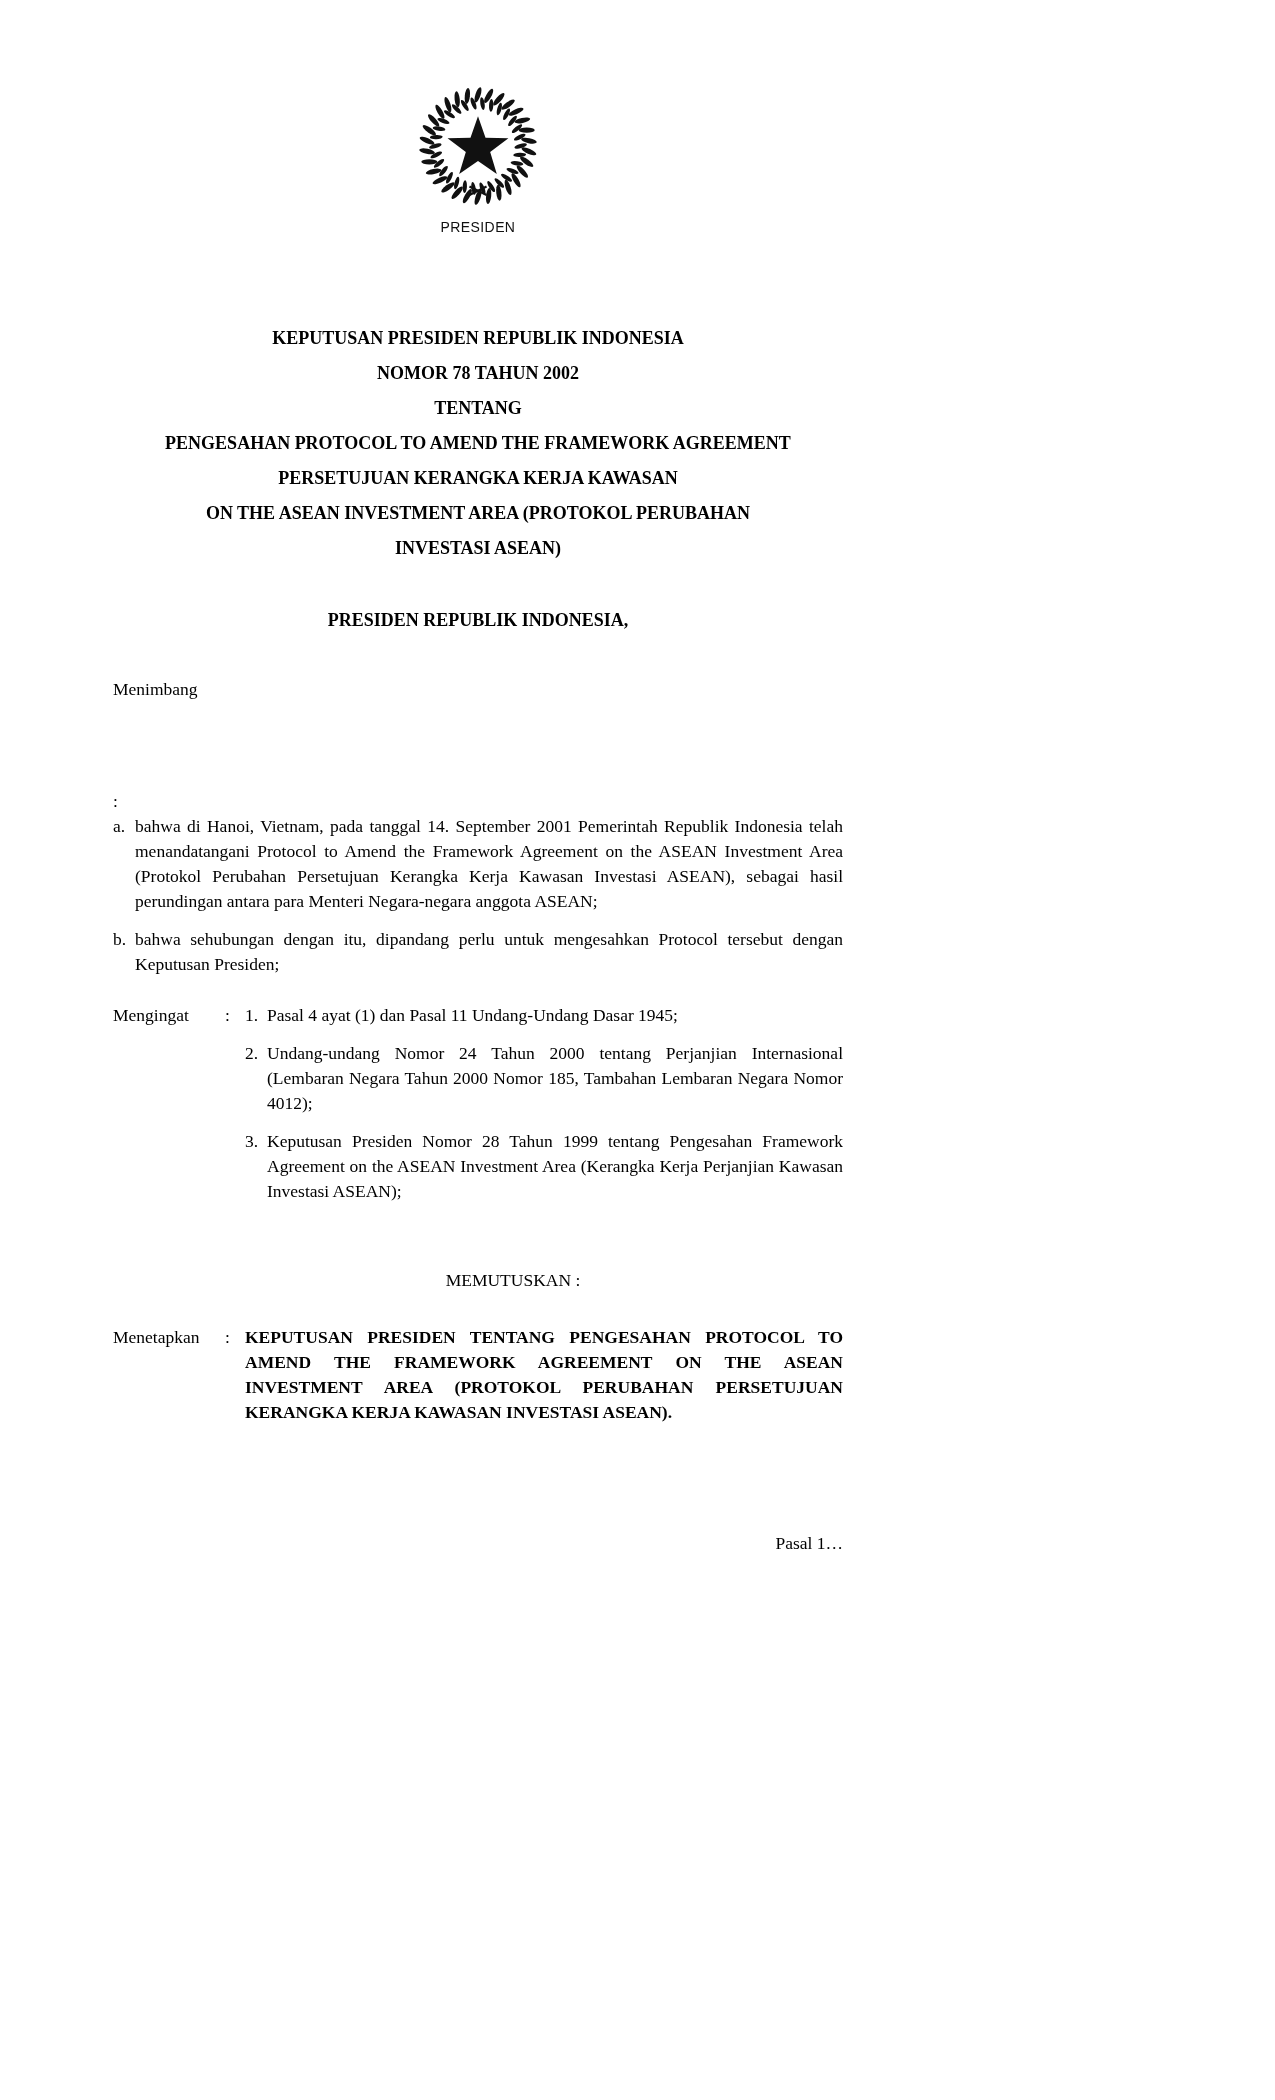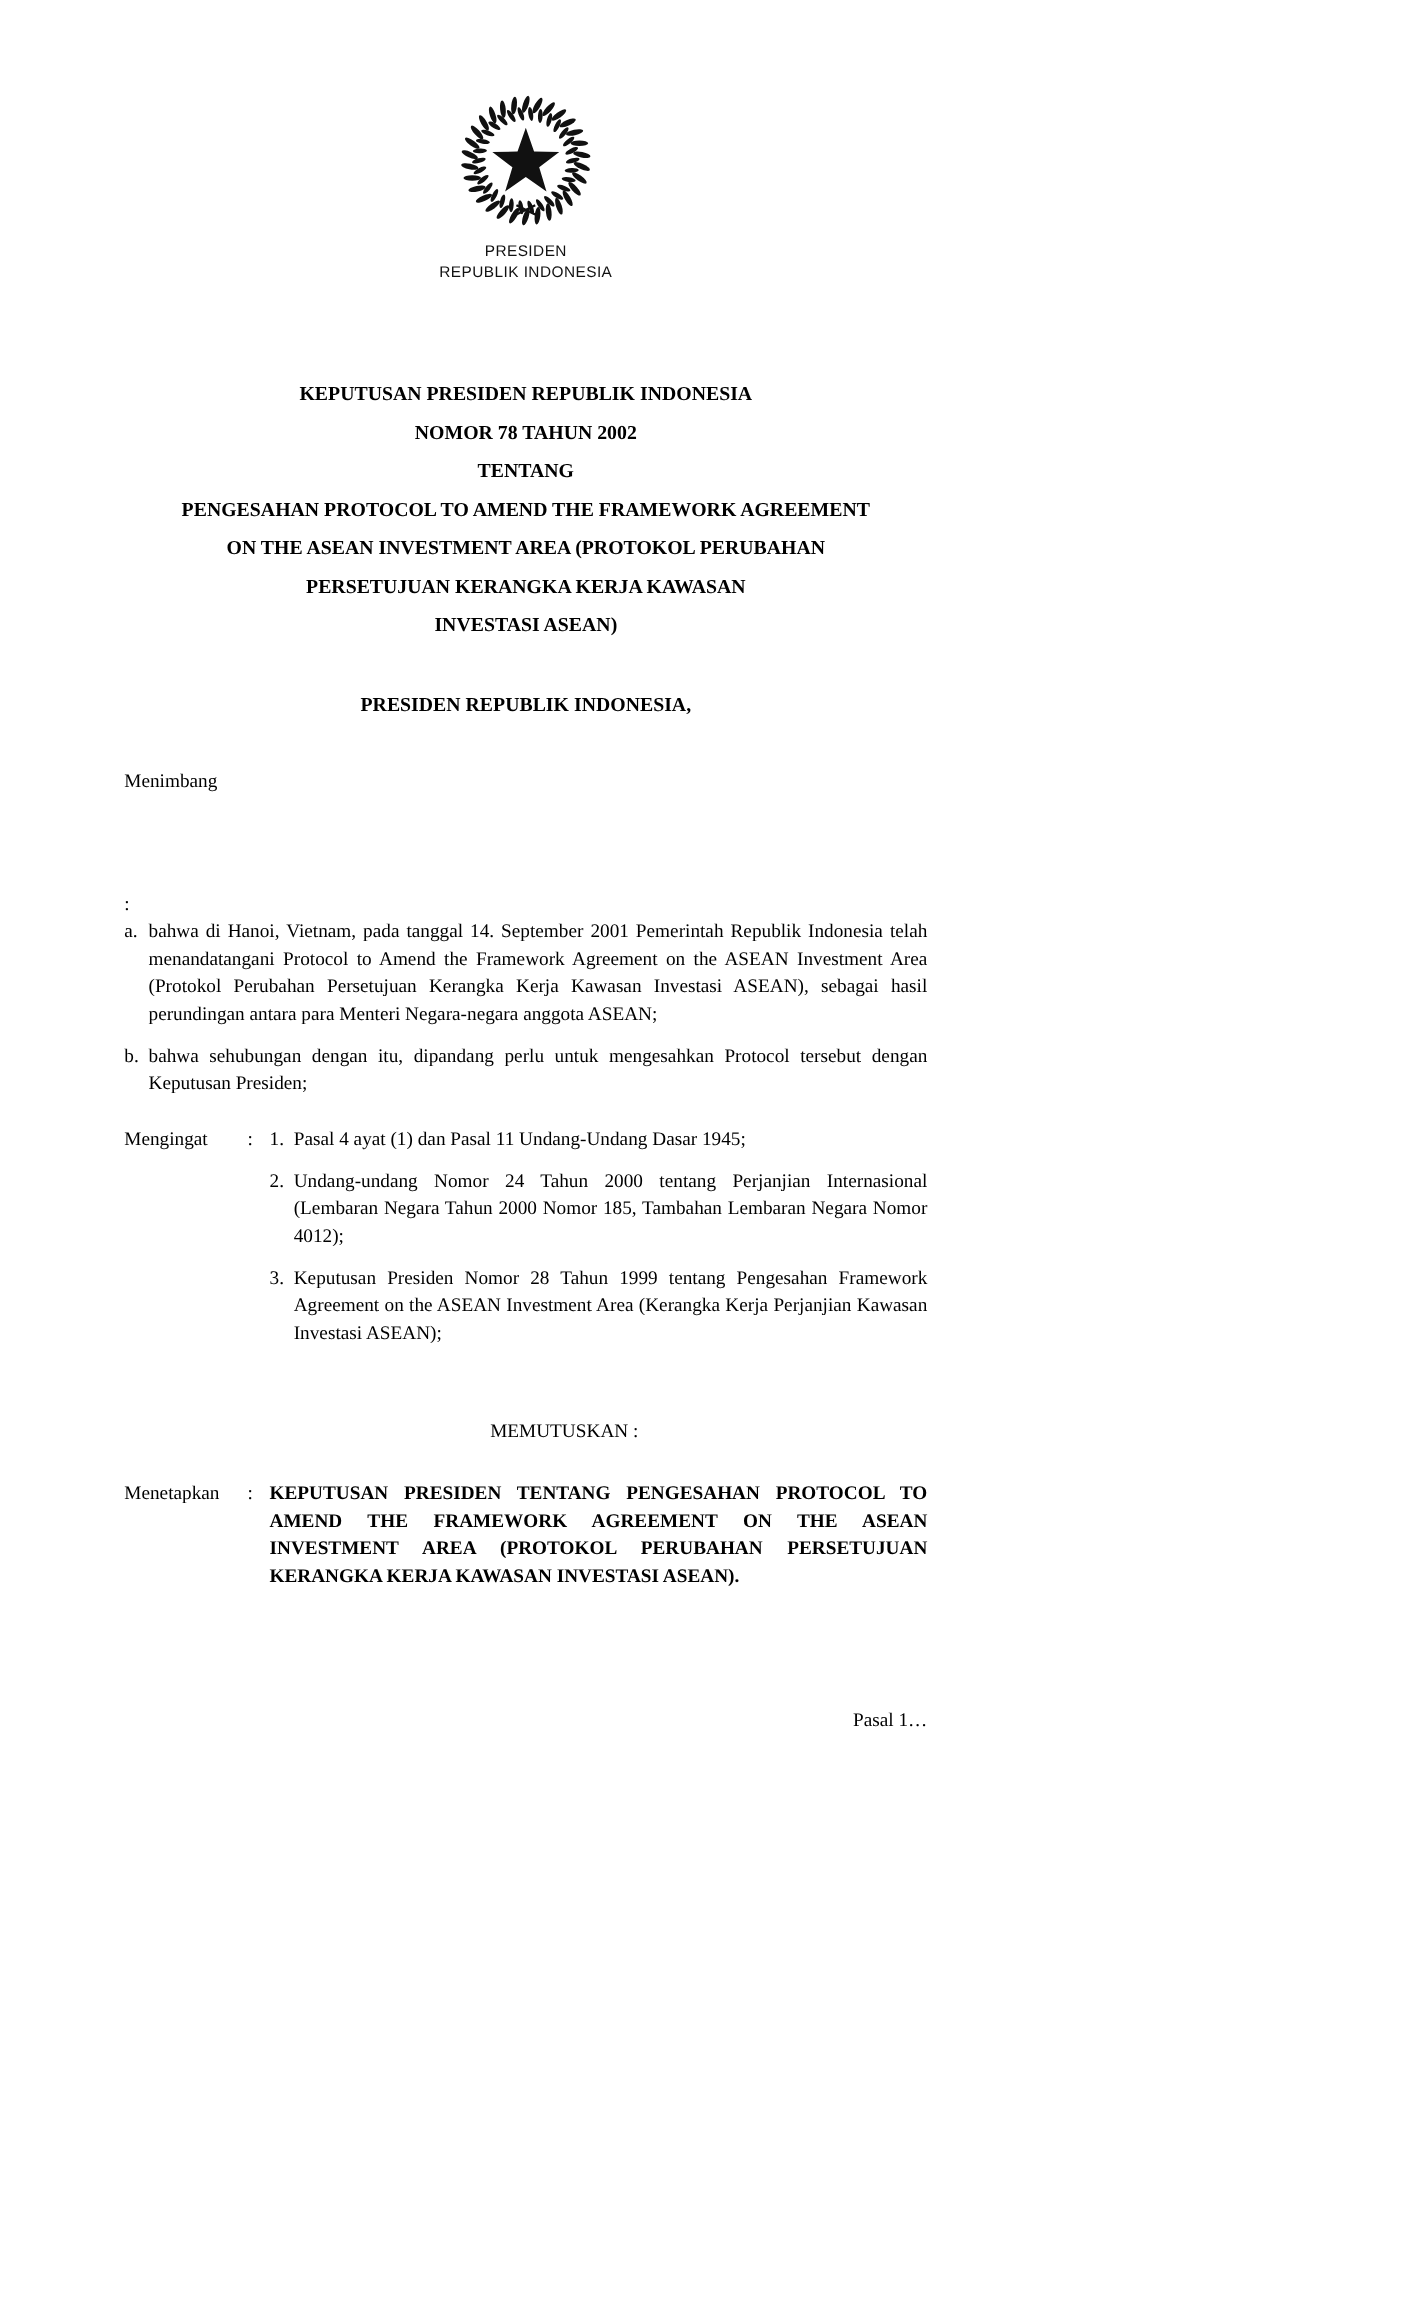--- a/index.html
+++ b/index.html
@@ -157,30 +157,29 @@
             <ellipse cx="60" cy="20" rx="2" ry="6" transform="rotate(354 60 60) rotate(-15 60 20)"></ellipse>
           </g>
 
         <path d="M52 106 L68 98 M68 106 L52 98" stroke="#111111" stroke-width="2" fill="none"></path>
 
         <polygon points="60,32 67.05,52.29 88.53,52.73 71.41,65.71 77.63,86.27 60,74 42.37,86.27 48.59,65.71 31.47,52.73 52.95,52.29" fill="#111111"></polygon>
       </svg>
     </div>
     <div class="letterhead">
       <div>PRESIDEN</div>
-      <div>REPUBLIK INDONESIA</div>
     </div>
 
     <div class="title-block">
       <div class="title-line">KEPUTUSAN PRESIDEN REPUBLIK INDONESIA</div>
       <div class="title-line">NOMOR 78 TAHUN 2002</div>
       <div class="title-line">TENTANG</div>
       <div class="title-line">PENGESAHAN PROTOCOL TO AMEND THE FRAMEWORK AGREEMENT</div>
+      <div class="title-line">PERSETUJUAN KERANGKA KERJA KAWASAN</div>
       <div class="title-line">ON THE ASEAN INVESTMENT AREA (PROTOKOL PERUBAHAN</div>
-      <div class="title-line">PERSETUJUAN KERANGKA KERJA KAWASAN</div>
       <div class="title-line">INVESTASI ASEAN)</div>
     </div>
 
     <div class="salutation">PRESIDEN REPUBLIK INDONESIA,</div>
 
     <div class="section sec-menimbang">
       <div class="sec-label">Menimbang</div>
       <div class="sec-colon">:</div>
       <div class="sec-body">
         <div class="list-item">

